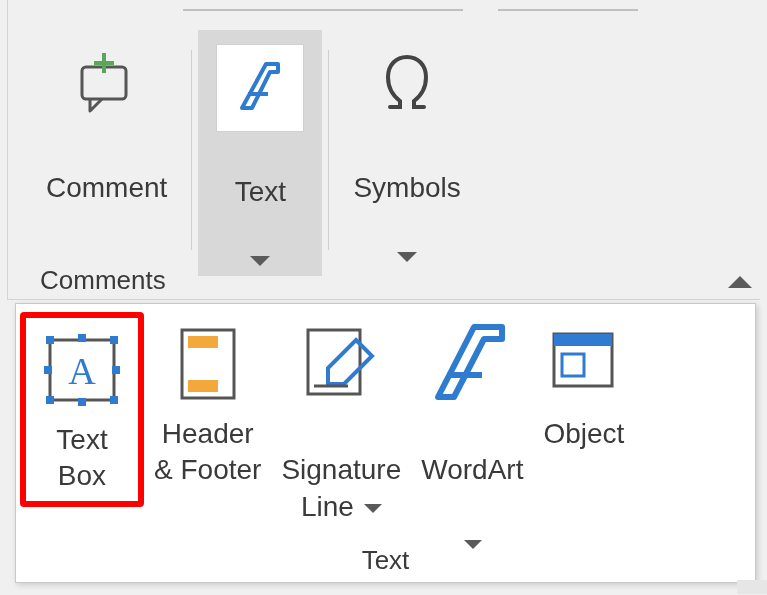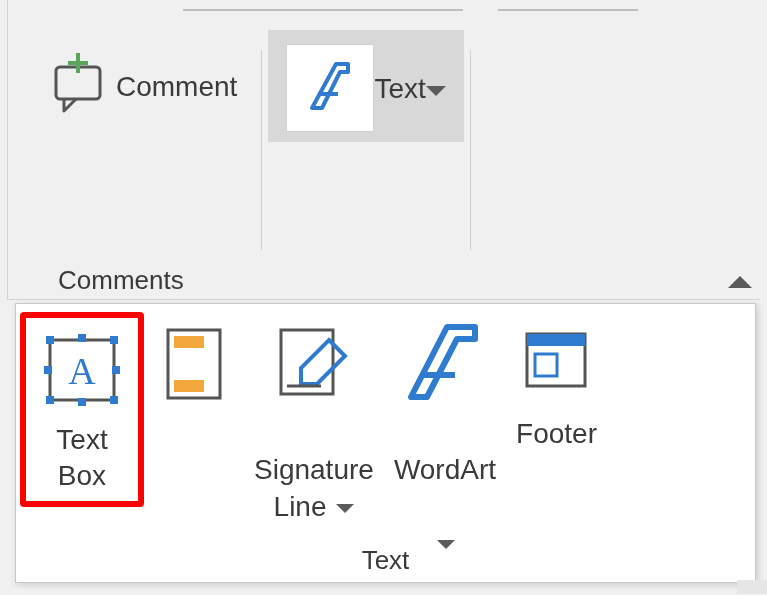--- a/index.html
+++ b/index.html
@@ -33,25 +33,26 @@
   }
   .top-input.short { width: 140px; }
   .ribbon-items {
     position: absolute;
     top: 30px; left: 20px;
     display: flex;
     align-items: flex-start;
   }
   .ribbon-button {
     display: flex;
-    flex-direction: row;
+    flex-direction: column;
     align-items: center;
     justify-content: space-between;
     padding: 14px 18px 10px 18px;
     cursor: default;
+    gap: 41px;
   }
   .ribbon-button.selected {
     background: #d8d8d8;
   }
   .ribbon-button .icon-wrap {
     height: 84px;
     display: flex;
     align-items: center;
     justify-content: center;
   }
@@ -70,21 +71,21 @@
     border-top: 10px solid #5a5a5a;
   }
   .sep {
     width: 1px;
     height: 200px;
     background: #cfcfcf;
     margin: 20px 6px 0 6px;
   }
   .group-label {
     position: absolute;
-    left: 50px;
+    left: 32px;
     top: 265px;
     font-size: 26px;
     color: #3a3a3a;
   }
   .collapse-caret {
     position: absolute;
     right: 8px;
     top: 276px;
     width: 0; height: 0;
     border-left: 12px solid transparent;
@@ -200,20 +201,29 @@
           <path d="M16 54 L40 10 L52 10 L52 18 L44 18 L26 54 Z" fill="none" stroke="#2f7bd0" stroke-width="4" stroke-linejoin="round"></path>
           <line x1="22" y1="40" x2="42" y2="40" stroke="#2f7bd0" stroke-width="4"></line>
         </svg>
       </div>
       <div class="ribbon-label">Text</div>
       <div class="chevron"></div>
     </div>
 
     <div class="sep"></div>
 
+    <div class="ribbon-button">
+      <div class="icon-wrap">
+        <svg width="70" height="70" viewBox="0 0 70 70">
+          <path d="M18 56 L28 56 L28 50 C20 44 16 36 16 26 C16 14 24 6 35 6 C46 6 54 14 54 26 C54 36 50 44 42 50 L42 56 L52 56" fill="none" stroke="#444" stroke-width="4" stroke-linecap="round"></path>
+        </svg>
+      </div>
+      <div class="ribbon-label">Symbols</div>
+      <div class="chevron"></div>
+    </div>
   </div>
 
   <div class="group-label">Comments</div>
   <div class="collapse-caret"></div>
 </div>
 
 <div class="popup">
   <div class="popup-row">
 
     <div class="popup-button highlight">
@@ -236,20 +246,22 @@
     </div>
 
     <div class="popup-button">
       <div class="p-icon">
         <svg width="80" height="84" viewBox="0 0 80 84">
           <rect x="14" y="8" width="52" height="68" fill="none" stroke="#555" stroke-width="3"></rect>
           <rect x="20" y="14" width="30" height="12" fill="#f2a83a"></rect>
           <rect x="20" y="58" width="30" height="12" fill="#f2a83a"></rect>
         </svg>
       </div>
+      <div class="popup-label">Header
+&amp; Footer</div>
     </div>
 
     <div class="popup-button">
       <div class="p-icon">
         <svg width="86" height="84" viewBox="0 0 86 84">
           <rect x="10" y="8" width="52" height="64" fill="none" stroke="#555" stroke-width="3"></rect>
           <path d="M58 18 L74 34 L46 62 L30 62 L30 46 Z" fill="none" stroke="#2f7bd0" stroke-width="4"></path>
           <line x1="16" y1="64" x2="50" y2="64" stroke="#555" stroke-width="3"></line>
         </svg>
       </div>
@@ -273,21 +285,21 @@
     </div>
 
     <div class="popup-button">
       <div class="p-icon">
         <svg width="80" height="80" viewBox="0 0 80 80">
           <rect x="10" y="10" width="58" height="52" fill="none" stroke="#555" stroke-width="3"></rect>
           <rect x="10" y="10" width="58" height="12" fill="#2f7bd0"></rect>
           <rect x="18" y="30" width="22" height="22" fill="none" stroke="#2f7bd0" stroke-width="3"></rect>
         </svg>
       </div>
-      <div class="popup-label">Footer</div>
+      <div class="popup-label">Object</div>
     </div>
 
   </div>
 
   <div class="popup-footer">Text</div>
 </div>
 
 <div class="scrollbar-stub"></div>
 
 </body></html>

